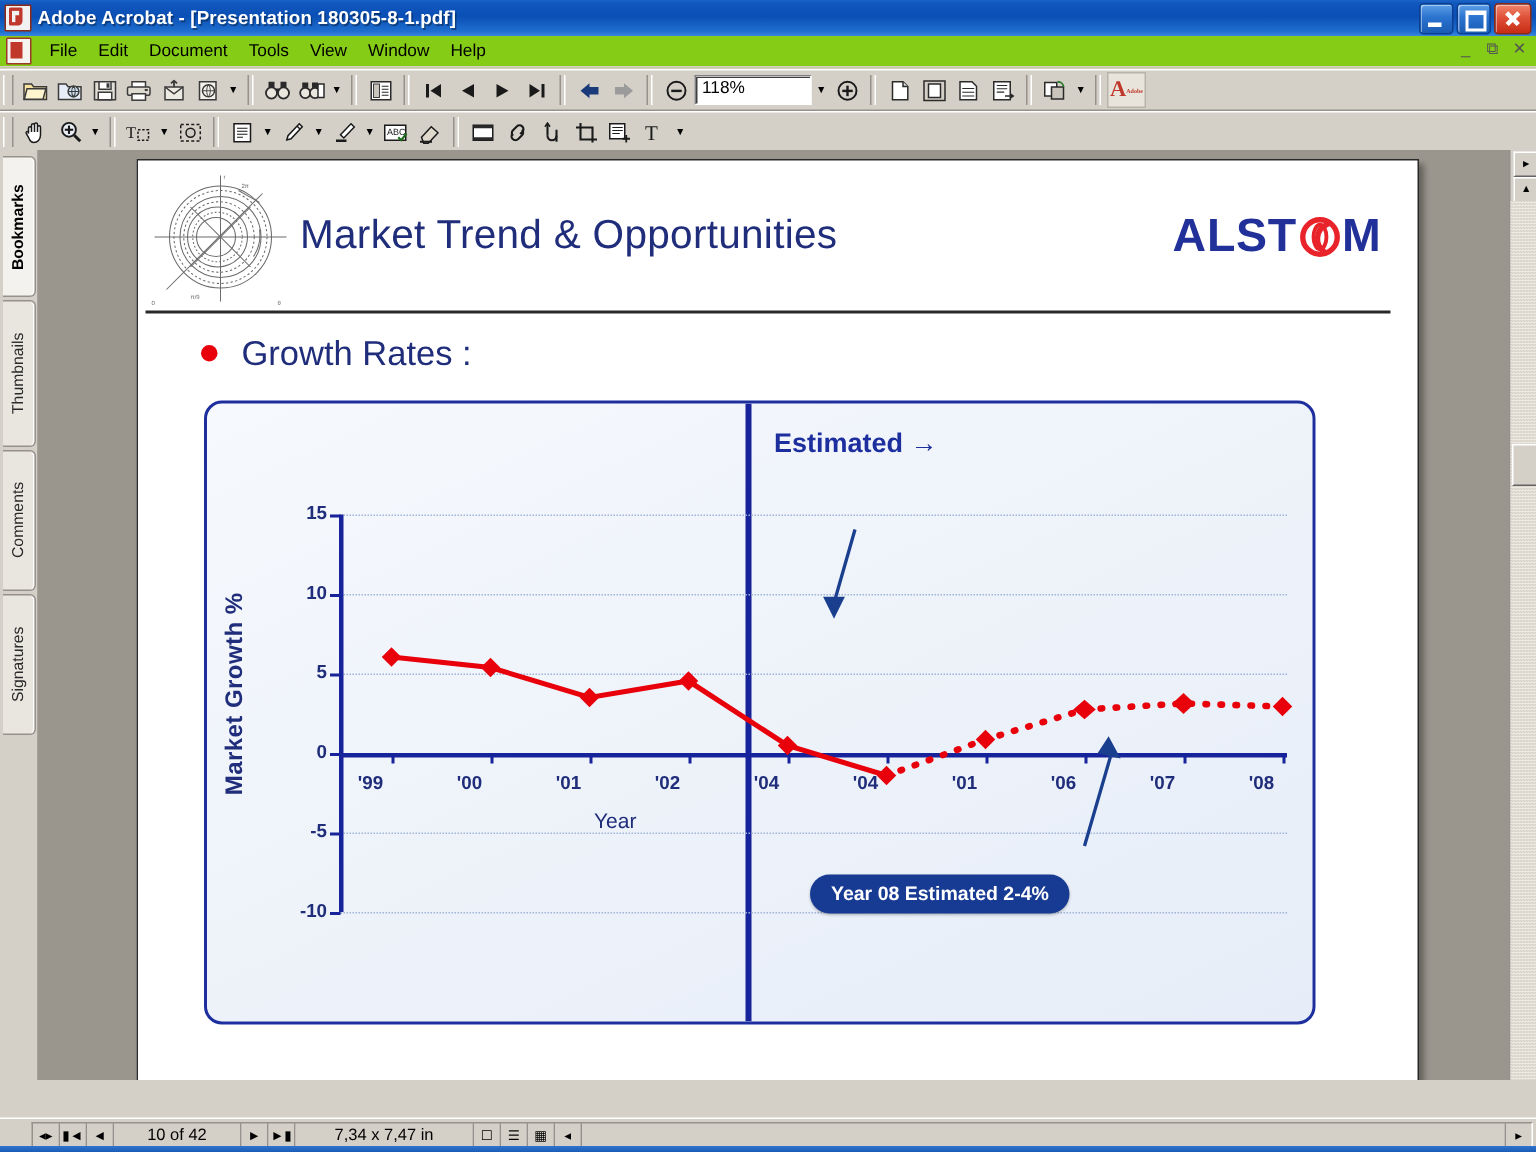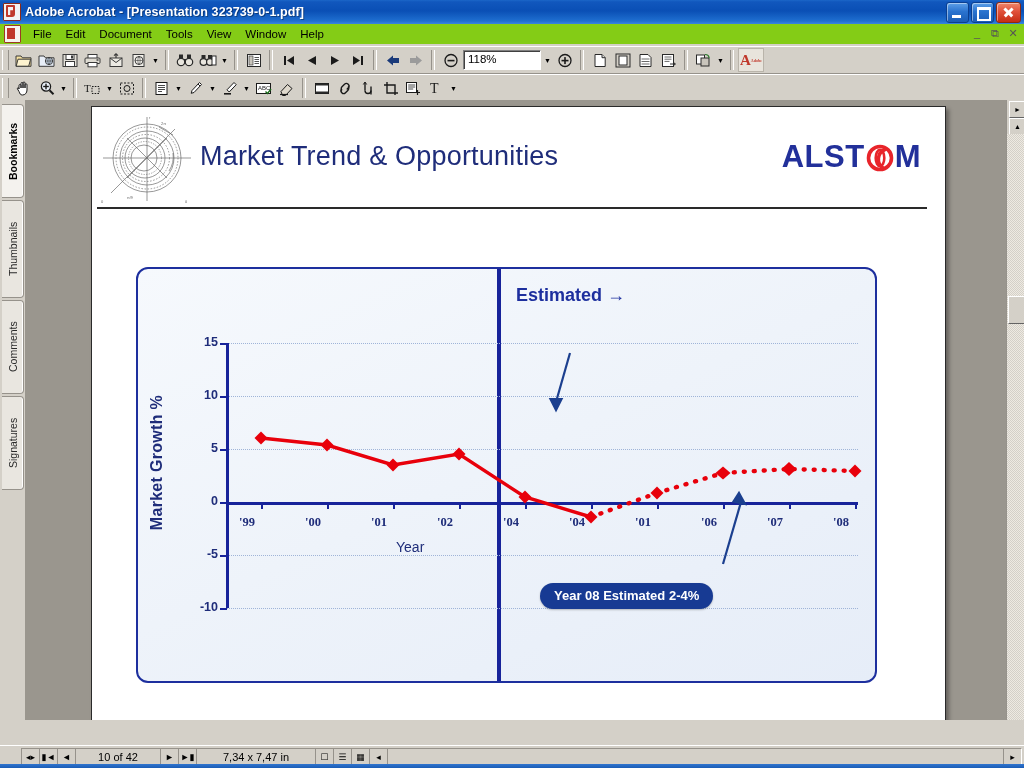--- a/index.html
+++ b/index.html
@@ -162,21 +162,21 @@
   .grid{position:absolute;left:0;width:632px;height:0;border-top:1px dotted #9fb4d8;}
   .ytick{position:absolute;left:-6px;width:7px;height:2px;background:#17239a;}
   .ylab{
     position:absolute;right:0;font-size:12.5px;color:#1f2d7a;font-weight:bold;
     transform:translateY(-8px);text-align:right;
   }
   .ylabwrap{position:absolute;left:-46px;width:38px;}
   .xtick{position:absolute;top:159px;width:2px;height:7px;background:#17239a;}
   .xlab{
     position:absolute;top:172px;font-size:12.5px;color:#1f2d7a;font-weight:bold;
-    transform:translateX(-50%);white-space:nowrap;font-family:Liberation Serif, serif;
+    transform:translateX(-50%);white-space:nowrap;
   }
   .ytitle{
     position:absolute;left:-78px;top:52px;
     writing-mode:vertical-rl;transform:rotate(180deg);
     font-size:16px;font-weight:bold;color:#1f2d7a;letter-spacing:.3px;
   }
   .xtitle{
     position:absolute;left:170px;top:196px;font-size:14px;color:#1f2d7a;
   }
   .callout{
@@ -229,21 +229,21 @@
     background:#d4d0c8;margin-left:-1px;
   }
 </style>
 </head>
 <body>
 
 <div id="app">
 
   <div class="titlebar">
     <div class="tb-icon"></div>
-    <div class="tb-title">Adobe Acrobat - [Presentation 323739-0-1.pdf]</div>
+    <div class="tb-title">Adobe Acrobat - [Presentation 180305-8-1.pdf]</div>
     <div class="tb-btns">
       <div class="tb-btn">
           <span class="min-g"></span>
         </div>
       <div class="tb-btn">
           <span class="max-g"></span>
         </div>
       <div class="tb-btn close">
           <span class="cls-g1"></span>
           <span class="cls-g2"></span>
@@ -592,20 +592,24 @@
           <span class="oswirl"><svg width="30" height="32" viewBox="0 0 30 32">
               <circle cx="15" cy="17" r="11.5" fill="none" stroke="#e8242a" stroke-width="3.6"></circle>
               <path d="M20 8.5a10.5 10.5 0 00-2 18.5" fill="none" stroke="#e8242a" stroke-width="3.6" stroke-linecap="round"></path>
               <ellipse cx="15" cy="17" rx="4.3" ry="8.2" fill="none" stroke="#e8242a" stroke-width="2.6"></ellipse>
             </svg></span>
           <span>M</span>
       </div>
 
       <div class="headrule"></div>
 
+      <div class="bullet-row">
+        <span class="bullet-dot"></span>
+        <span class="bullet-txt">Growth Rates  :</span>
+      </div>
 
       <div class="chartbox">
         <div class="divider-line"></div>
         <div class="estimated-lbl">Estimated →</div>
 
         <div class="plot">
           <div class="ytitle">Market Growth %</div>
 
           <div class="grid" style="top:0px;"></div>
           <div class="grid" style="top:53px;"></div>

